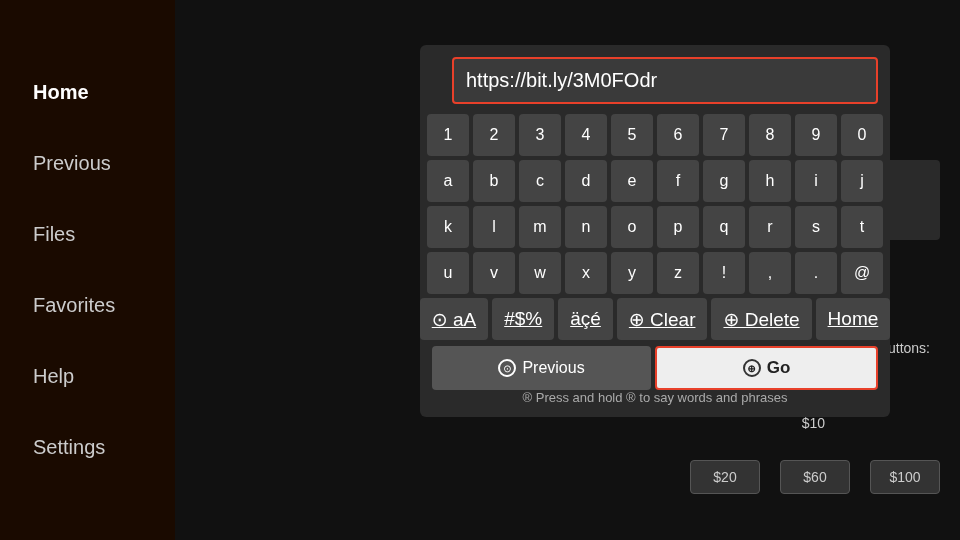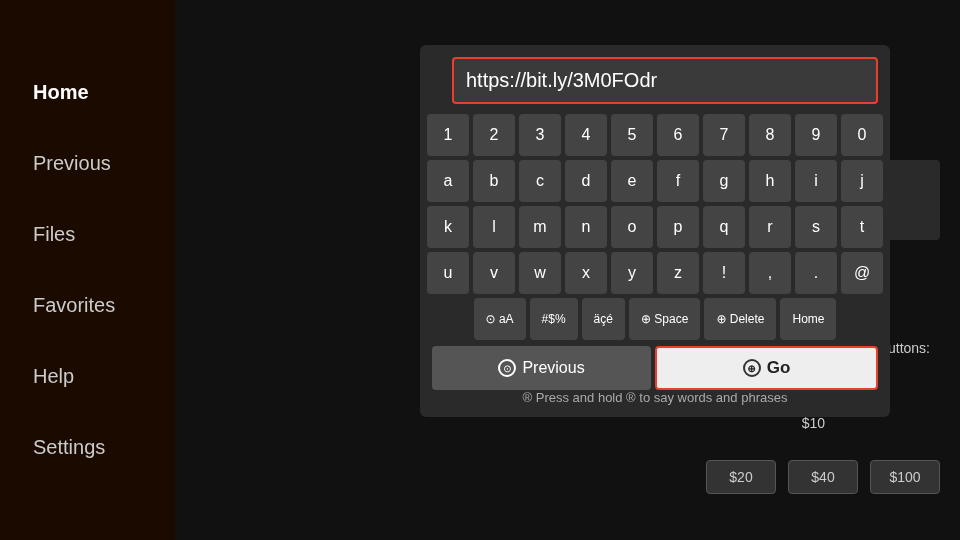--- a/index.html
+++ b/index.html
@@ -127,21 +127,22 @@
       font-size: 16px;
       cursor: pointer;
       display: flex;
       align-items: center;
       justify-content: center;
       flex-shrink: 0;
     }
     .key-wide {
       width: auto;
       padding: 0 12px;
-      font-size: 12px;
+      font-size: 19px;
+      text-decoration: underline;
     }
 
     
     .action-row {
       display: flex;
       gap: 4px;
       margin-top: 6px;
     }
     .btn-previous {
       flex: 1;
@@ -285,21 +286,21 @@
         <button class="key">!</button>
         <button class="key">,</button>
         <button class="key">.</button>
         <button class="key">@</button>
       </div>
 
       <div class="key-row">
         <button class="key key-wide">⊙ aA</button>
         <button class="key key-wide">#$%</button>
         <button class="key key-wide">äçé</button>
-        <button class="key key-wide">⊕ Space</button>
+        <button class="key key-wide">⊕ Clear</button>
         <button class="key key-wide">⊕ Delete</button>
         <button class="key key-wide">Home</button>
       </div>
 
     </div>
 
     <div class="action-row">
       <button class="btn-previous">
         <span class="circle-icon">⊙</span>
         <span>Previous</span>
@@ -310,20 +311,20 @@
       </button>
     </div>
 
     <div class="voice-hint">
       <span class="mic-icon">®</span>
       <span>Press and hold ® to say words and phrases</span>
     </div>
 
   </div>
 
-  <div style="position:absolute; right:20px; top:460px; display:flex; gap:12px;">
+  <div style="position:absolute; right:20px; top:460px; display:flex; gap:20px;">
     <button class="donation-btn">$20</button>
-    <button class="donation-btn">$40</button>
+    <button class="donation-btn">$60</button>
     <button class="donation-btn">$100</button>
   </div>
   <div style="position:absolute; right:135px; top:415px; color:#ccc; font-size:14px;">$10</div>
 
 </div>
 
 </body></html>

